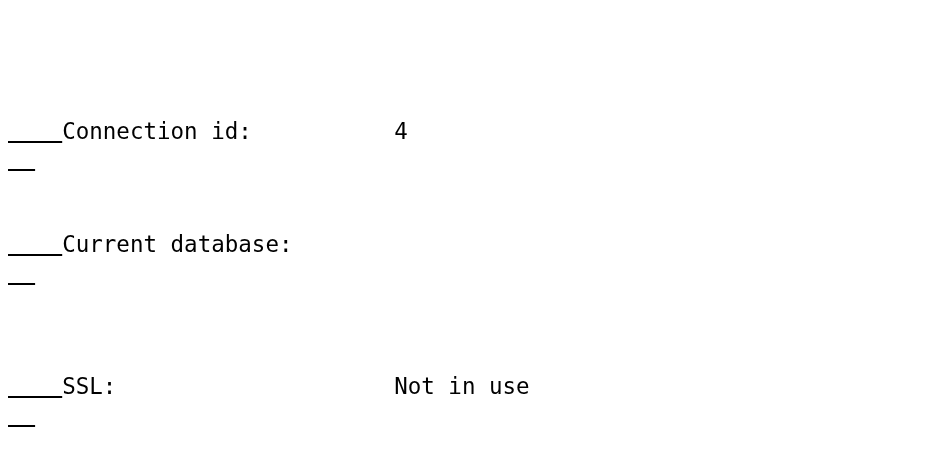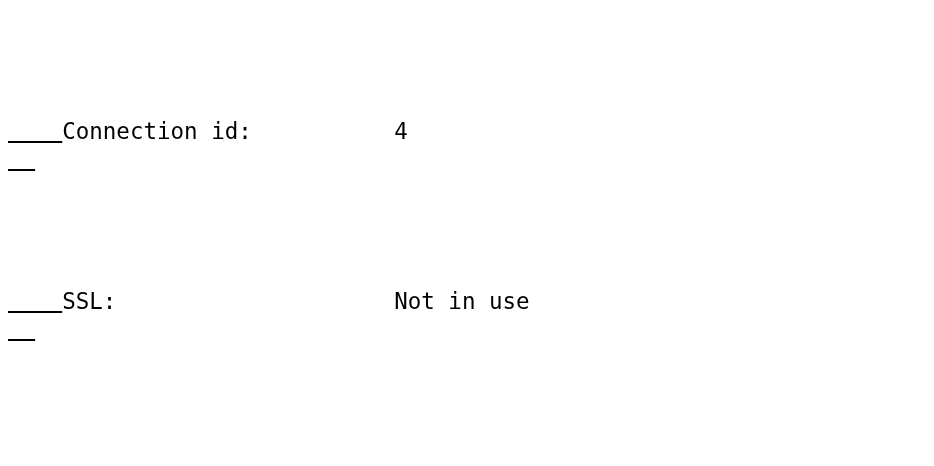--- a/index.html
+++ b/index.html
@@ -47,20 +47,23 @@
 </style>
 </head>
 <body>
 
 <div id="terminal-output">
 
   <div class="status-line">
     <span class="lbl">Connection id:</span><span class="val">4</span>
   </div>
 
+  <div class="status-line">
+    <span class="lbl">Current database:</span><span class="val"></span>
+  </div>
 
 
   <div class="status-line">
     <span class="lbl">SSL:</span><span class="val">Not in use</span>
   </div>
 
   
 
   
 

